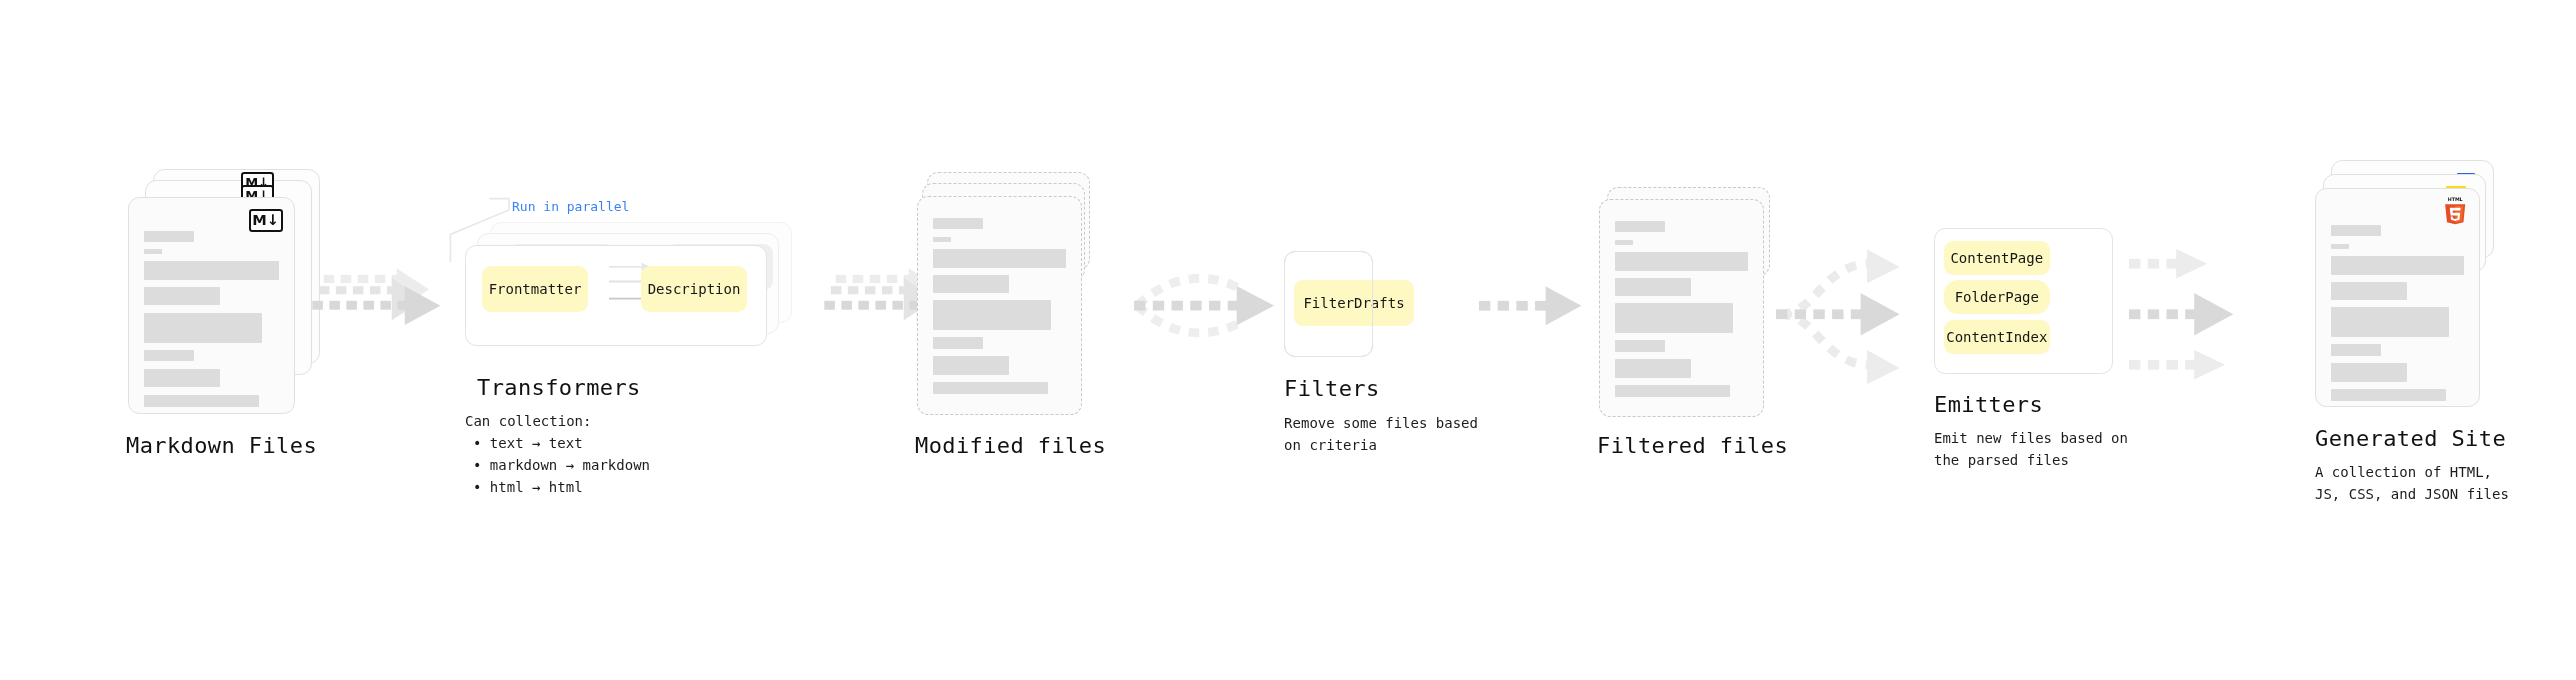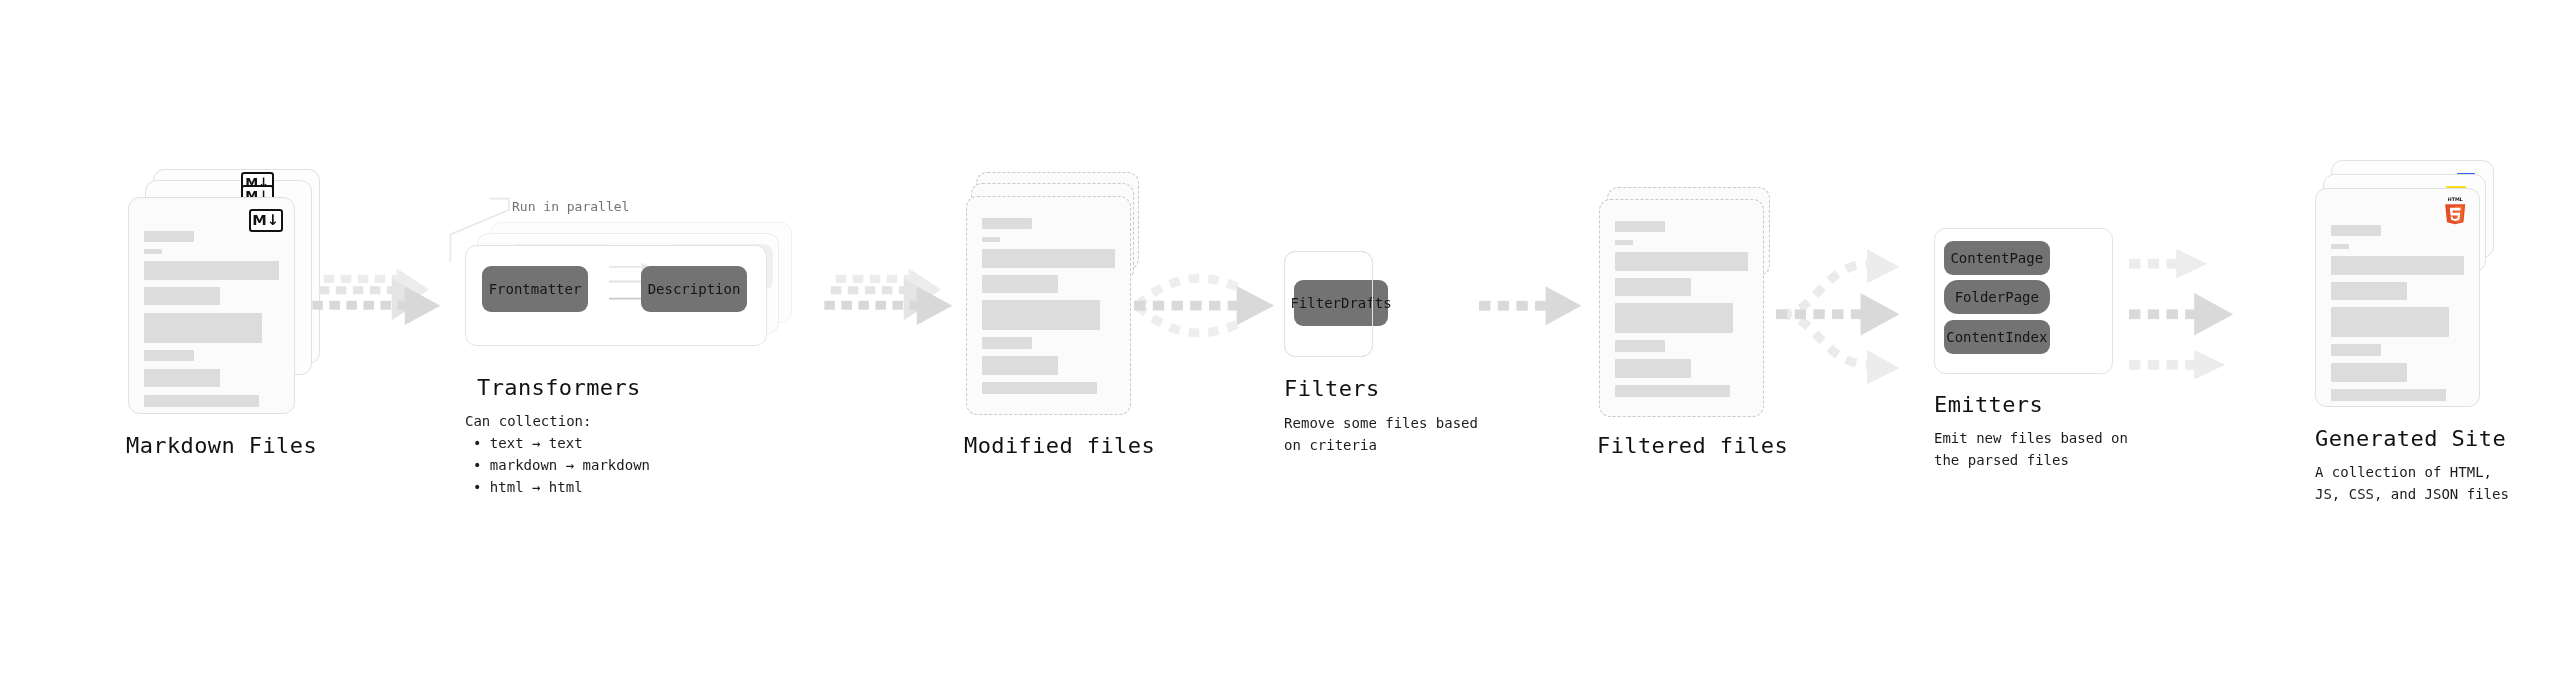--- a/index.html
+++ b/index.html
@@ -90,38 +90,38 @@
     position: absolute;
     background: #ffffff;
     border: 1.3px solid #e3e3e3;
     border-radius: 11.4px;
   }
   .group-box.ghost1 { background:#fdfdfd; border-color:#ededed; }
   .group-box.ghost2 { background:#fdfdfd; border-color:#f2f2f2; }
 
   .chip {
     position: absolute;
-    background: #737373;
+    background: #fef9c3;
     border-radius: 9px;
     display: flex;
     align-items: center;
     justify-content: center;
     font-family: "DejaVu Sans Mono", "Liberation Mono", monospace;
     font-size: 14px;
     color: #161616;
     white-space: nowrap;
   }
   .chip.ghost-a { background:#e4e4e4; }
   .chip.ghost-b { background:#efefef; }
 
   .parallel-label {
     position: absolute;
     font-family: "DejaVu Sans Mono", "Liberation Mono", monospace;
     font-size: 13px;
-    color: #737373;
+    color: #3b82f6;
     white-space: nowrap;
   }
 
   svg { overflow: visible; }
 </style>
 </head>
 <body>
 
 <div id="stage">
 
@@ -252,21 +252,21 @@
       <rect x="14" y="40" width="13" height="11"></rect>
         <rect x="35" y="40" width="13" height="11"></rect>
       <rect x="56" y="40" width="13" height="11"></rect>
         <rect x="77" y="40" width="13" height="11"></rect>
       <rect x="98" y="40" width="13" height="11"></rect>
         <rect x="119" y="40" width="13" height="11"></rect>
       <polygon points="128,22 172,46 128,70"></polygon>
     </g>
   </svg>
 
-  <div class="abs" style="left:935px;top:0;width:317px;height:595px;">
+  <div class="abs" style="left:886px;top:0;width:317px;height:595px;">
 
     <div class="doc-card dashed" style="left:41px;top:172px;width:163px;height:98px;"></div>
     <div class="doc-card dashed" style="left:36px;top:183px;width:163px;height:98px;"></div>
 
     <div class="doc-card dashed" style="left:31px;top:196px;width:165px;height:219px;">
       <div class="doc-body" style="top:21px;">
         <div class="bar" style="width:50px;height:11.4px;"></div>
         <div class="bar" style="width:18.7px;height:4.9px;"></div>
         <div class="bar" style="width:100%;height:18.7px;margin-top:3.3px;"></div>
         <div class="bar" style="width:76px;height:18px;"></div>
@@ -292,21 +292,21 @@
         <rect x="69" y="50" width="14" height="12"></rect>
       <rect x="92" y="50" width="14" height="12"></rect>
         <rect x="115" y="50" width="14" height="12"></rect>
       <polygon points="126,32 172,56 126,80"></polygon>
     </g>
   </svg>
 
   <div class="abs" style="left:1276px;top:0;width:276px;height:681px;">
 
     <div class="group-box" style="left:8.1px;top:251px;width:89px;height:106px;"></div>
-    <div class="chip" style="left:18px;top:280px;width:94px;height:46px;">
+    <div class="chip" style="left:18px;top:280px;width:120px;height:46px;">
       <span>FilterDrafts</span>
     </div>
     <div class="group-box" style="left:8.1px;top:251px;width:89px;height:106px;background:transparent;"></div>
 
     <div class="stage-title abs" style="left:8.1px;top:376px;">Filters</div>
     <div class="stage-desc abs" style="left:8.1px;top:412px;">Remove some files based
 on criteria</div>
   </div>
 
   <svg class="abs" width="130" height="65" style="left:1479px;top:283px;" viewBox="0 0 160 80">

